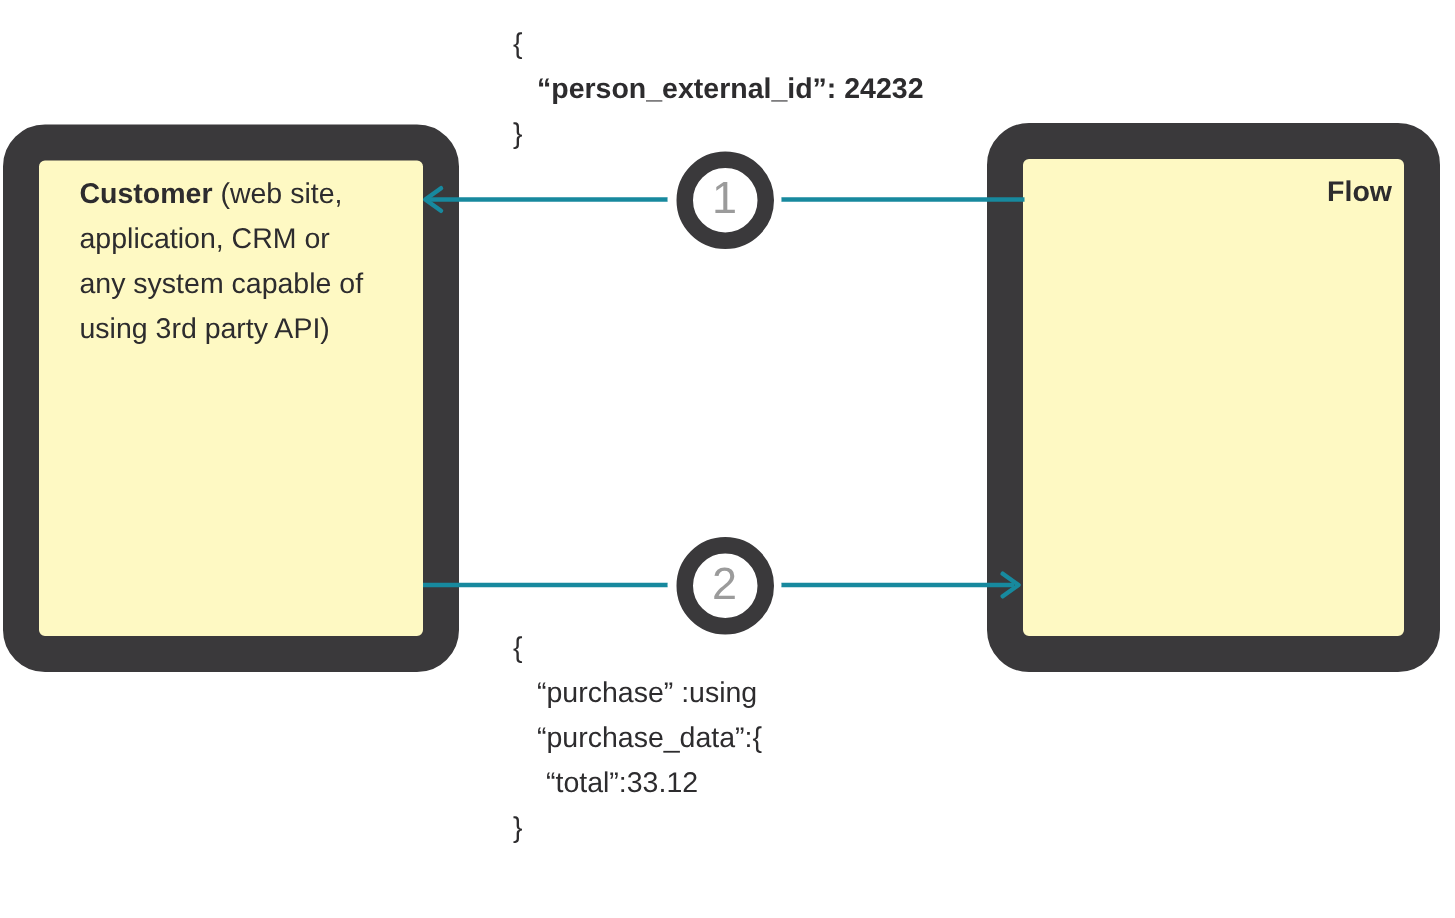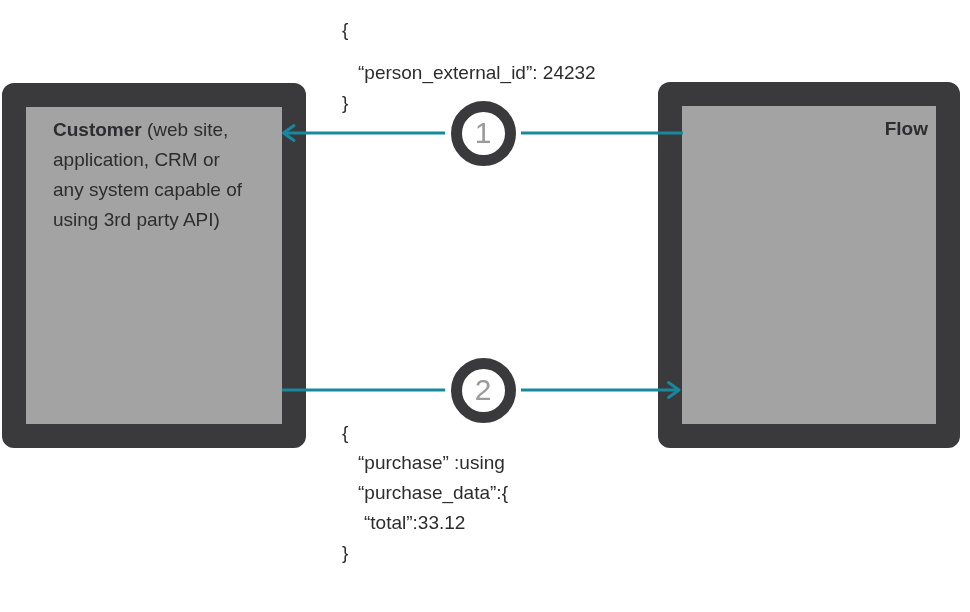--- a/index.html
+++ b/index.html
@@ -1,38 +1,38 @@
 <!DOCTYPE html>
 <html><head>
 <meta charset="utf-8">
 <style>
   html,body{margin:0;padding:0;background:#ffffff;}
   .canvas{
     position:relative;width:970px;height:612px;background:#ffffff;overflow:hidden;
     font-family:"Liberation Sans",sans-serif;color:#2d2c2e;
   }
   .box{
-    position:absolute;background:#a3a3a3;border:24px solid #3a393b;
-    border-radius:12px;box-sizing:border-box;
+    position:absolute;background:#fef9c3;border:24px solid #3a393b;
+    border-radius:28px;box-sizing:border-box;
   }
   .box-customer{left:2px;top:83px;width:304px;height:365px;}
   .box-flow{left:658px;top:82px;width:302px;height:366px;text-align:right;}
   .box-text{
     font-size:19px;line-height:30px;padding:8px 8px 0 27px;
     white-space:pre-line;max-width:238px;
   }
   .box-text b{font-weight:700;}
   .flow-title{font-size:19px;line-height:30px;font-weight:700;padding:8px 8px 0 31px;}
   .code{position:absolute;font-size:19px;line-height:30px;color:#2d2c2e;}
   .code-request{left:342px;top:15px;}
   .code-response{left:342px;top:418px;}
   .ind0{padding-left:0;}
   .ind1{padding-left:16px;}
   .ind2{padding-left:22px;}
-  .bold{font-weight:400;margin-top:13px;}
+  .bold{font-weight:700;}
   .connector-layer{position:absolute;left:0;top:0;width:970px;height:612px;}
   .halo{
     position:absolute;width:76px;height:76px;border-radius:50%;background:#ffffff;
     display:flex;align-items:center;justify-content:center;
   }
   .halo-1{left:445px;top:95px;}
   .halo-2{left:445px;top:352px;}
   .ring{
     width:43px;height:43px;border:11px solid #3a393b;border-radius:50%;background:#ffffff;
     display:flex;align-items:center;justify-content:center;

